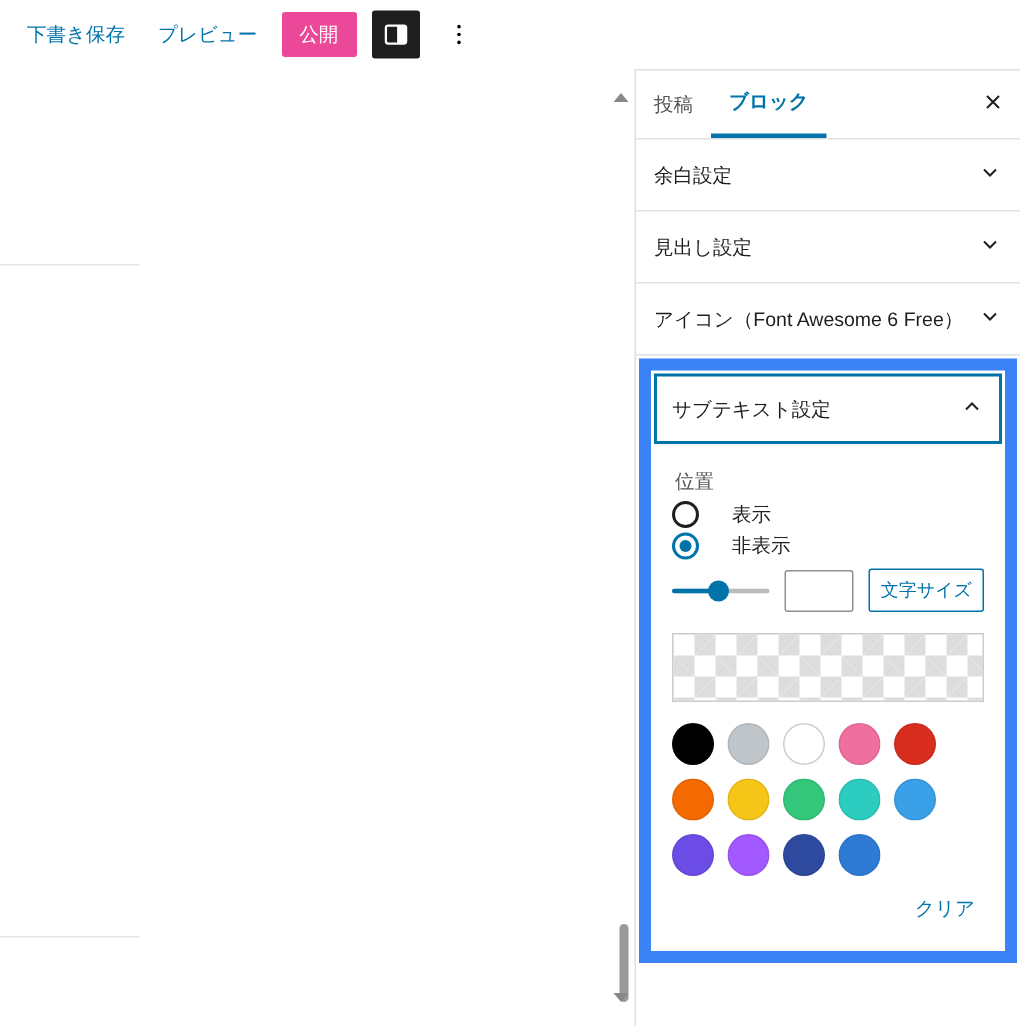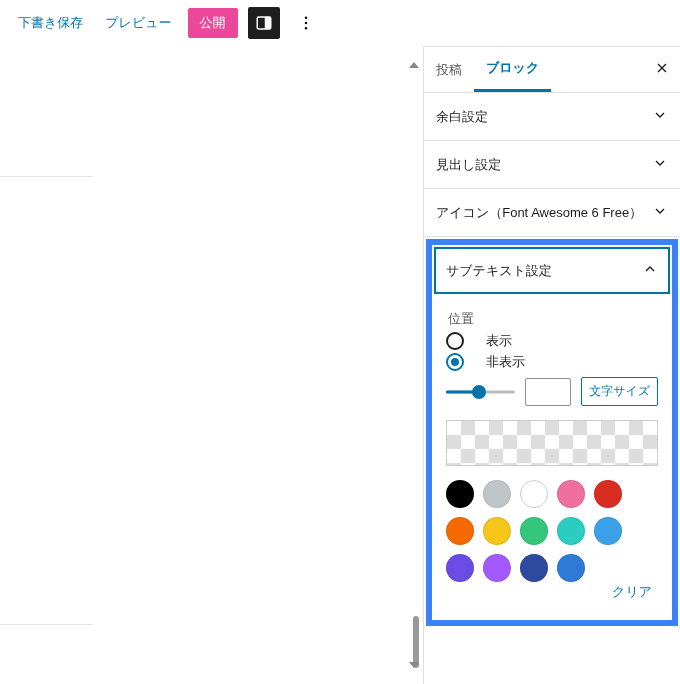--- a/index.html
+++ b/index.html
@@ -35,21 +35,21 @@
   .tabs button.tab { flex:0 0 auto; background:none; border:none; padding:12px 12px; cursor:pointer; color:#555; font-size:13px;font-family:Liberation Mono, monospace; }
   .tabs button.tab.active { color:#0073aa; border-bottom:3px solid #0073aa; font-weight:600; }
   .tabs .close { margin-left:auto; padding:6px 10px; background:none; border:none; cursor:pointer; }
   .tabs .close svg{ width:16px; height:16px; }
 
   .panel { border-bottom:1px solid #e0e0e0; }
   .panel-head { display:flex; align-items:flex-end; justify-content:space-between; padding:14px 12px; cursor:pointer; }
   .panel-head span { font-size:13px; }
   .chev svg { width:16px; height:16px; }
 
-  .hl-outer { margin:2px; border:6px solid #3b82f6; padding:2px 2px 6px 2px; }
+  .hl-outer { margin:2px; border:8px solid #3b82f6; padding:2px 2px 6px 2px; }
   .hl-inner-head { border:2px solid #0073aa; }
   .hl-inner-head .panel-head { padding:12px 10px; }
   .section-label { font-size:13px; color:#555; margin:10px 0 4px 2px; }
   .grp { padding: 6px 12px 12px 12px; }
   .radio-row { display:flex; align-items:center; gap:22px; margin:3px 0; cursor:pointer; }
   .radio { width:18px; height:18px; border-radius:50%; border:2px solid #1e1e1e; display:inline-flex; align-items:center; justify-content:center; }
   .radio.sel { border-color:#0073aa; }
   .radio.sel::after { content:''; width:8px; height:8px; background:#0073aa; border-radius:50%; }
 
   .font-row { display:flex; align-items:center; gap:10px; margin-top:6px; }
@@ -64,21 +64,21 @@
     background-image:
       linear-gradient(45deg,#ddd 25%,transparent 25%),
       linear-gradient(-45deg,#ddd 25%,transparent 25%),
       linear-gradient(45deg,transparent 75%,#ddd 75%),
       linear-gradient(-45deg,transparent 75%,#ddd 75%);
     background-size:28px 28px;
     background-position:0 0,0 14px,14px -14px,-14px 0;
   }
   .swatches { display:flex; flex-wrap:wrap; gap:9px; margin-top:14px; }
   .swatch { width:28px; height:28px; border-radius:50%; cursor:pointer; border:1px solid rgba(0,0,0,0.08); }
-  .clear-row { display:flex; justify-content:flex-end; }
+  .clear-row { display:flex; justify-content:flex-end; margin-top:12px; }
   .clear-btn { background:none; border:none; color:#0073aa; cursor:pointer; font-size:13px; }
 </style>
 </head>
 <body>
 
 <div class="app">
   <div class="topbar">
     <button class="link-btn">下書き保存</button>
     <button class="link-btn">プレビュー</button>
     <button class="publish-btn">公開</button>

